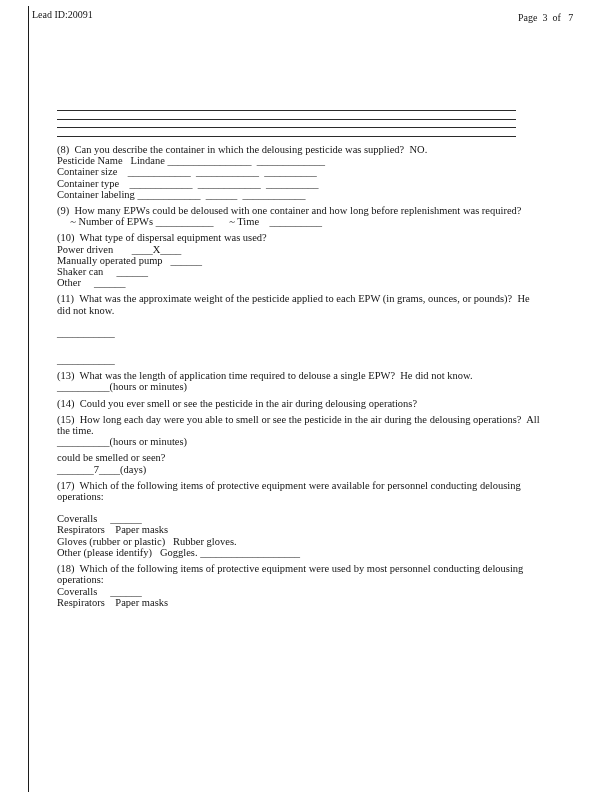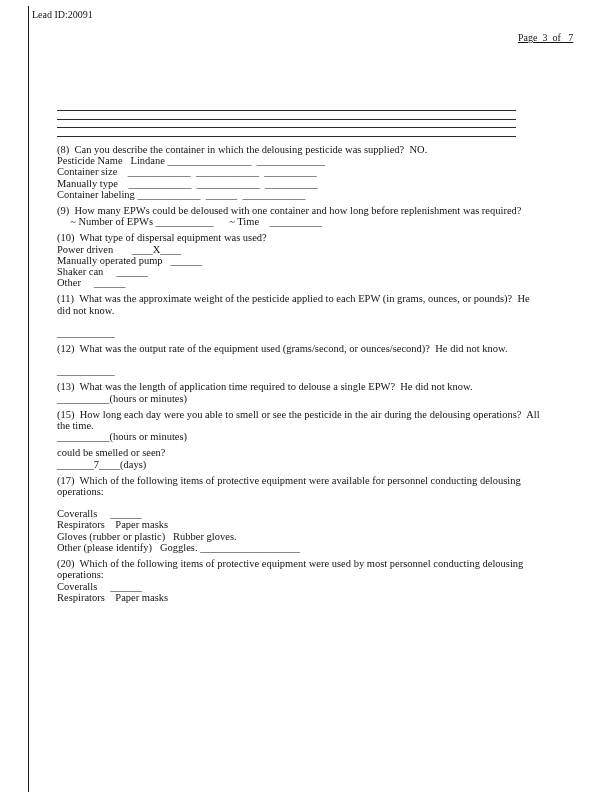--- a/index.html
+++ b/index.html
@@ -30,24 +30,23 @@
   .hdr-left {
     position: absolute;
     left: 32px;
     top: 9px;
     font-size: 10px;
     white-space: pre;
   }
   .hdr-right {
     position: absolute;
     left: 518px;
-    top: 32px;
+    top: 12px;
     font-size: 10px;
     white-space: pre;
-    text-decoration: underline;
   }
   .content {
     position: absolute;
     left: 57px;
     top: 110px;
     width: 530px;
   }
   .rules { margin-bottom: 2px; }
   .ruled {
     width: 459px;
@@ -73,21 +72,21 @@
       <div class="ruled"></div>
       <div class="ruled"></div>
       <div class="ruled"></div>
       <div class="ruled"></div>
     </div>
 
     <div class="block">
       <div class="line">(8)  Can you describe the container in which the delousing pesticide was supplied?  NO.</div>
       <div class="line">Pesticide Name   Lindane ________________  _____________</div>
       <div class="line">Container size    ____________  ____________  __________</div>
-      <div class="line">Manually type    ____________  ____________  __________</div>
+      <div class="line">Container type    ____________  ____________  __________</div>
       <div class="line">Container labeling ____________  ______  ____________</div>
     </div>
 
     <div class="block">
       <div class="line">(9)  How many EPWs could be deloused with one container and how long before replenishment was required?</div>
       <div class="line">     ~ Number of EPWs ___________      ~ Time    __________</div>
     </div>
 
     <div class="block">
       <div class="line">(10)  What type of dispersal equipment was used?</div>
@@ -98,31 +97,31 @@
     </div>
 
     <div class="block">
       <div class="line">(11)  What was the approximate weight of the pesticide applied to each EPW (in grams, ounces, or pounds)?  He</div>
       <div class="line">did not know.</div>
       <div class="gap"></div>
       <div class="line">___________</div>
     </div>
 
     <div class="block">
-      <div class="line">(12)  What was the output rate of the equipment used (grams/second, or ounces/second)?  He did not know.</div>
       <div class="gap"></div>
       <div class="line">___________</div>
     </div>
 
     <div class="block">
       <div class="line">(13)  What was the length of application time required to delouse a single EPW?  He did not know.</div>
       <div class="line">__________(hours or minutes)</div>
     </div>
 
     <div class="block">
+      <div class="line">(14)  Could you ever smell or see the pesticide in the air during delousing operations?</div>
     </div>
 
     <div class="block">
       <div class="line">(15)  How long each day were you able to smell or see the pesticide in the air during the delousing operations?  All</div>
       <div class="line">the time.</div>
       <div class="line">__________(hours or minutes)</div>
     </div>
 
     <div class="block">
       <div class="line">could be smelled or seen?</div>
@@ -133,20 +132,20 @@
       <div class="line">(17)  Which of the following items of protective equipment were available for personnel conducting delousing</div>
       <div class="line">operations:</div>
       <div class="gap"></div>
       <div class="line">Coveralls     ______</div>
       <div class="line">Respirators    Paper masks</div>
       <div class="line">Gloves (rubber or plastic)   Rubber gloves.</div>
       <div class="line">Other (please identify)   Goggles. ___________________</div>
     </div>
 
     <div class="block">
-      <div class="line">(20)  Which of the following items of protective equipment were used by most personnel conducting delousing</div>
+      <div class="line">(18)  Which of the following items of protective equipment were used by most personnel conducting delousing</div>
       <div class="line">operations:</div>
       <div class="line">Coveralls     ______</div>
       <div class="line">Respirators    Paper masks</div>
     </div>
 
   </div>
 </div>
 
 </body></html>

